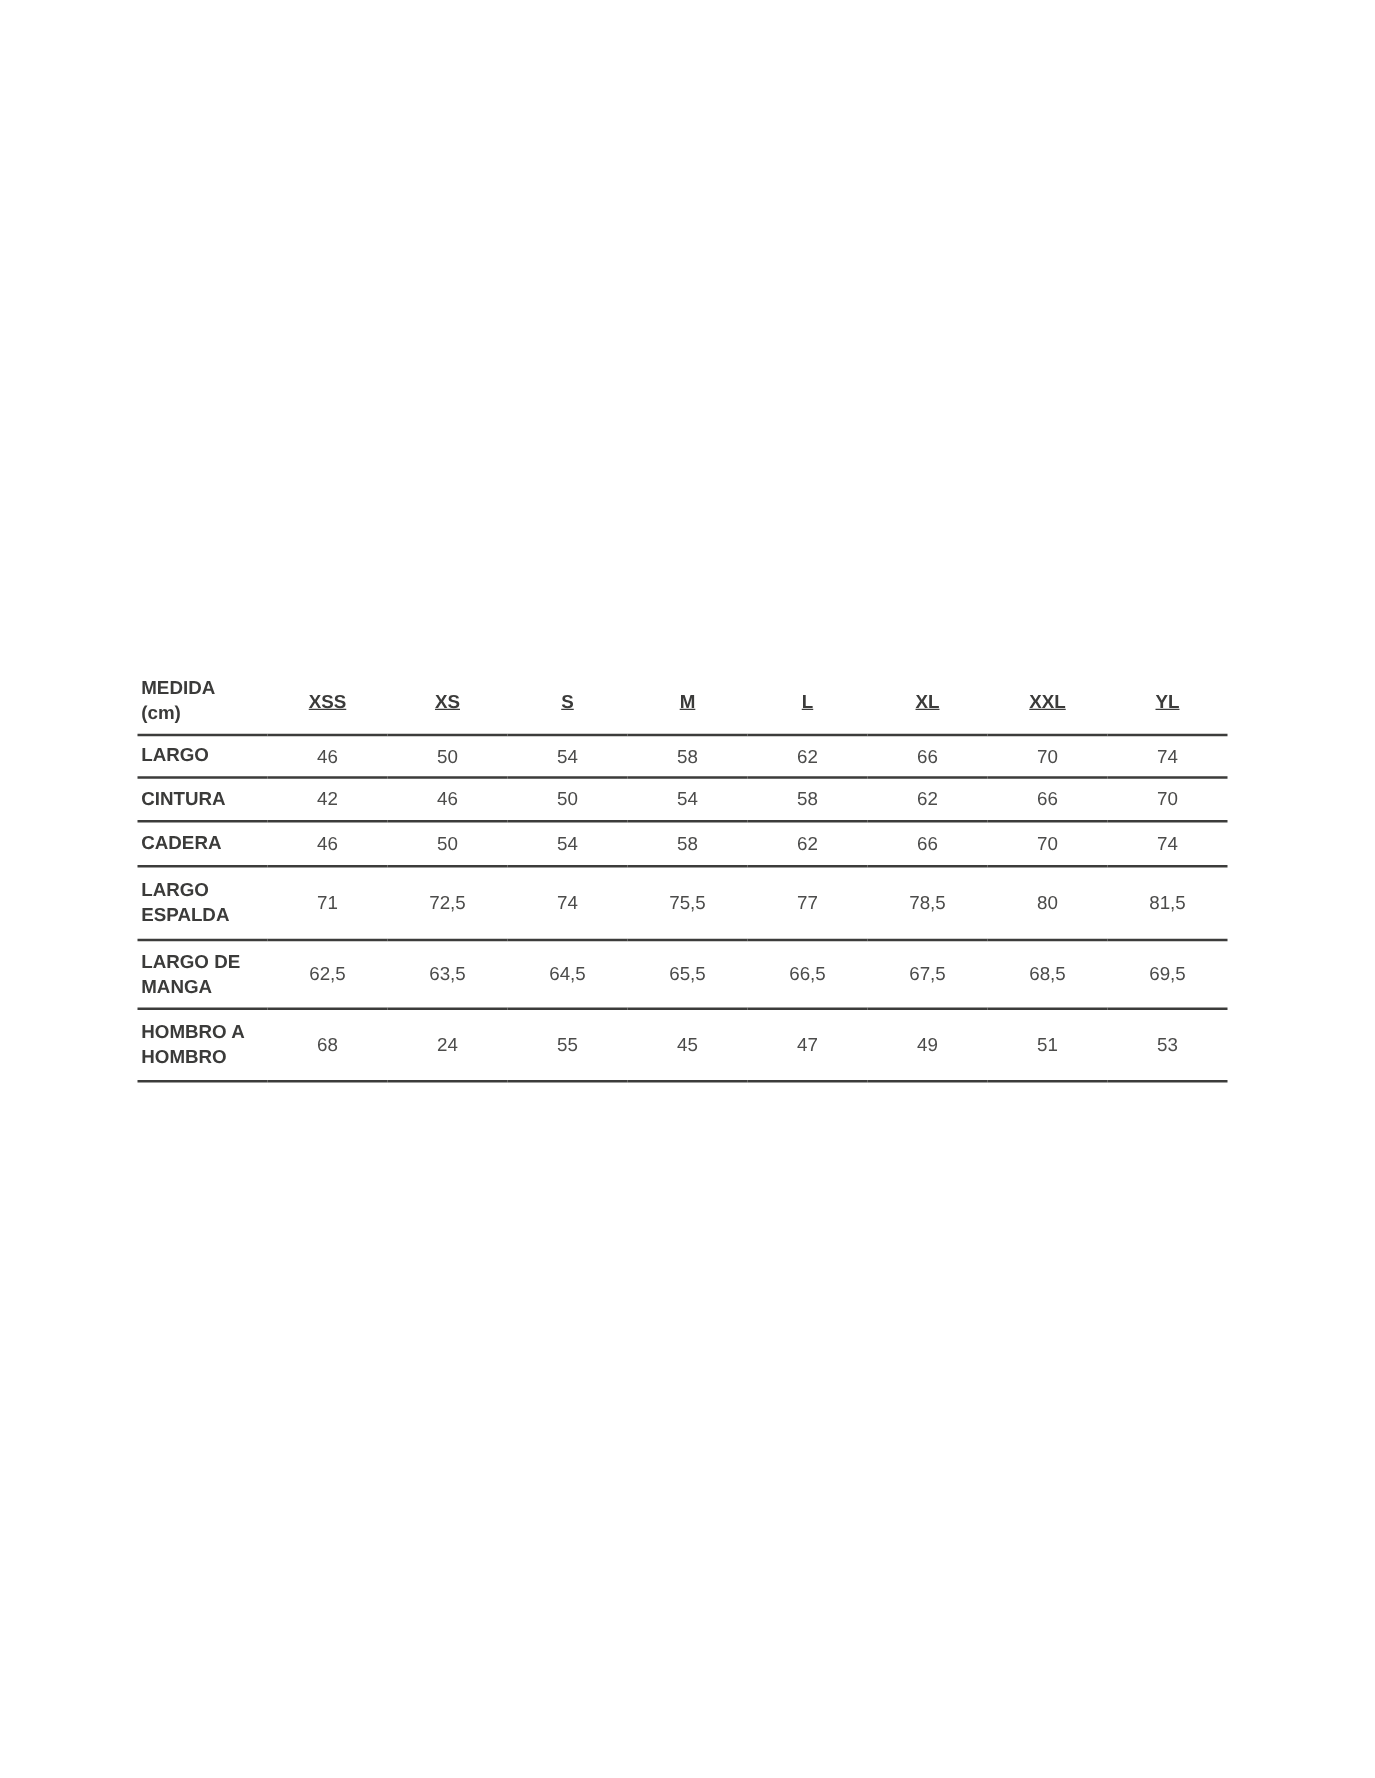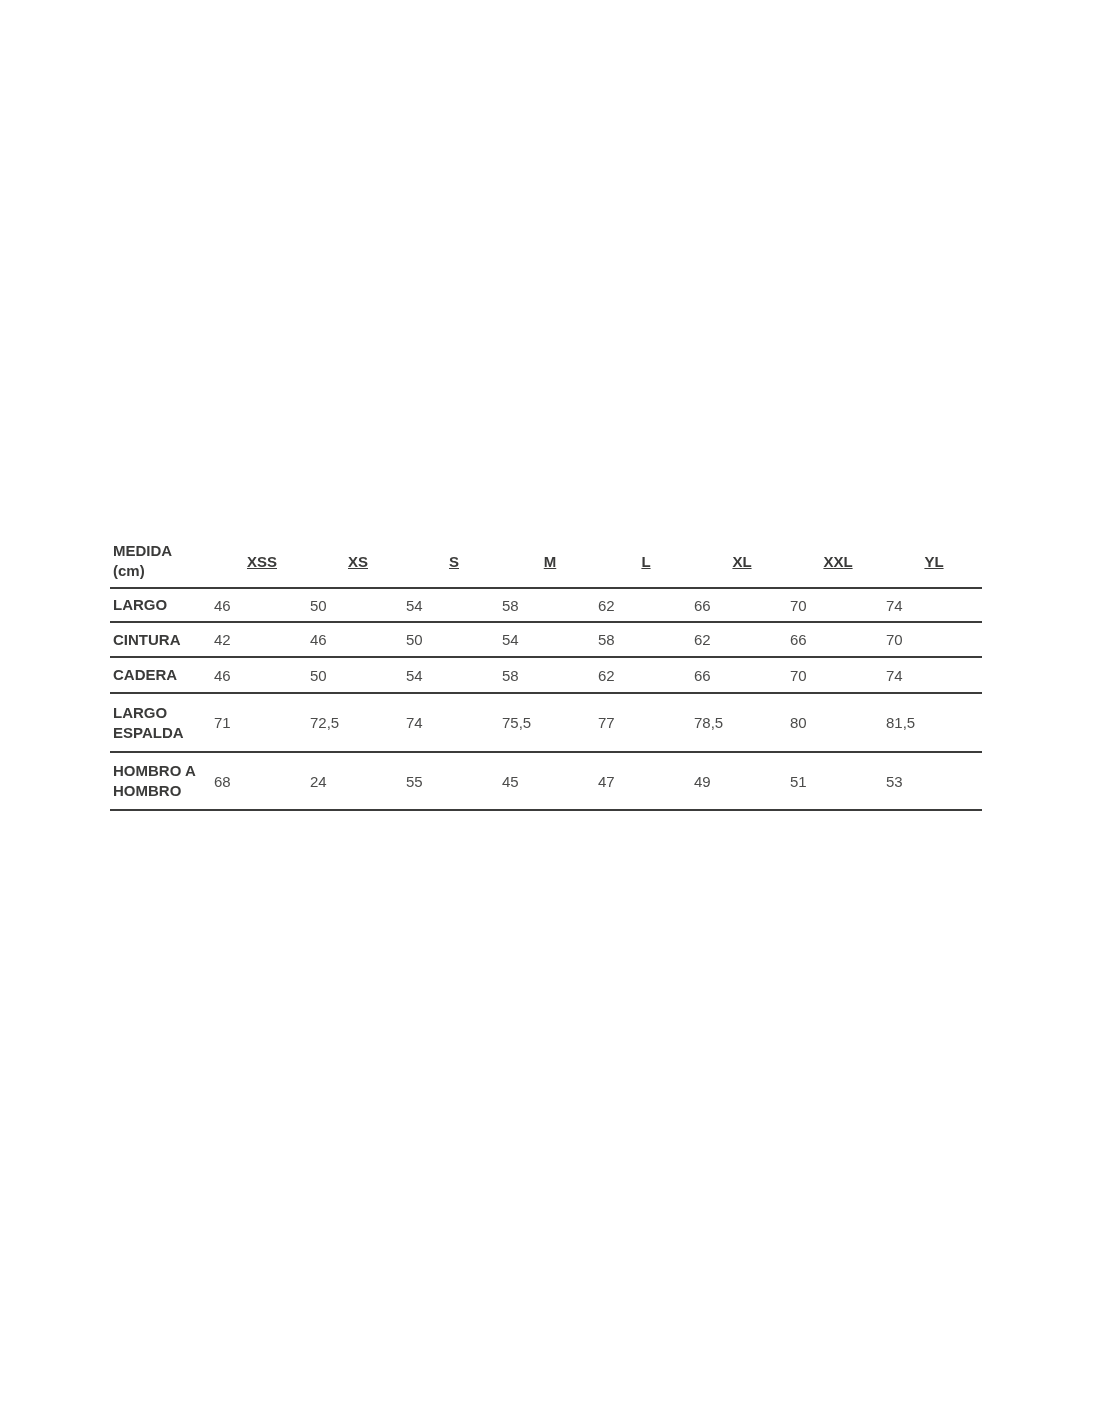--- a/index.html
+++ b/index.html
@@ -38,20 +38,21 @@
     line-height: 20px;
     padding-left: 3px;
   }
   th.size {
     text-align: center;
     font-weight: bold;
     color: var(--label-color, #3b3b3a);
     text-decoration: underline;
   }
   td.val {
+    text-align: center;
     font-weight: normal;
     color: var(--value-color, #4c4c4b);
   }
   tr.h-row  { height: 53px; }
   tr.row-s1 { height: 34px; }
   tr.row-s2 { height: 35px; }
   tr.row-s3 { height: 36px; }
   tr.row-d1 { height: 59px; }
   tr.row-d2 { height: 55px; }
   tr.row-d3 { height: 58px; }
@@ -125,20 +126,32 @@
 ESPALDA</td>
         <td class="val">71</td>
         <td class="val">72,5</td>
         <td class="val">74</td>
         <td class="val">75,5</td>
         <td class="val">77</td>
         <td class="val">78,5</td>
         <td class="val">80</td>
         <td class="val">81,5</td>
       </tr>
+      <tr class="row-d2">
+        <td class="rowlabel">LARGO DE
+MANGA</td>
+        <td class="val">62,5</td>
+        <td class="val">63,5</td>
+        <td class="val">64,5</td>
+        <td class="val">65,5</td>
+        <td class="val">66,5</td>
+        <td class="val">67,5</td>
+        <td class="val">68,5</td>
+        <td class="val">69,5</td>
+      </tr>
       <tr class="row-d3">
         <td class="rowlabel">HOMBRO A
 HOMBRO</td>
         <td class="val">68</td>
         <td class="val">24</td>
         <td class="val">55</td>
         <td class="val">45</td>
         <td class="val">47</td>
         <td class="val">49</td>
         <td class="val">51</td>

